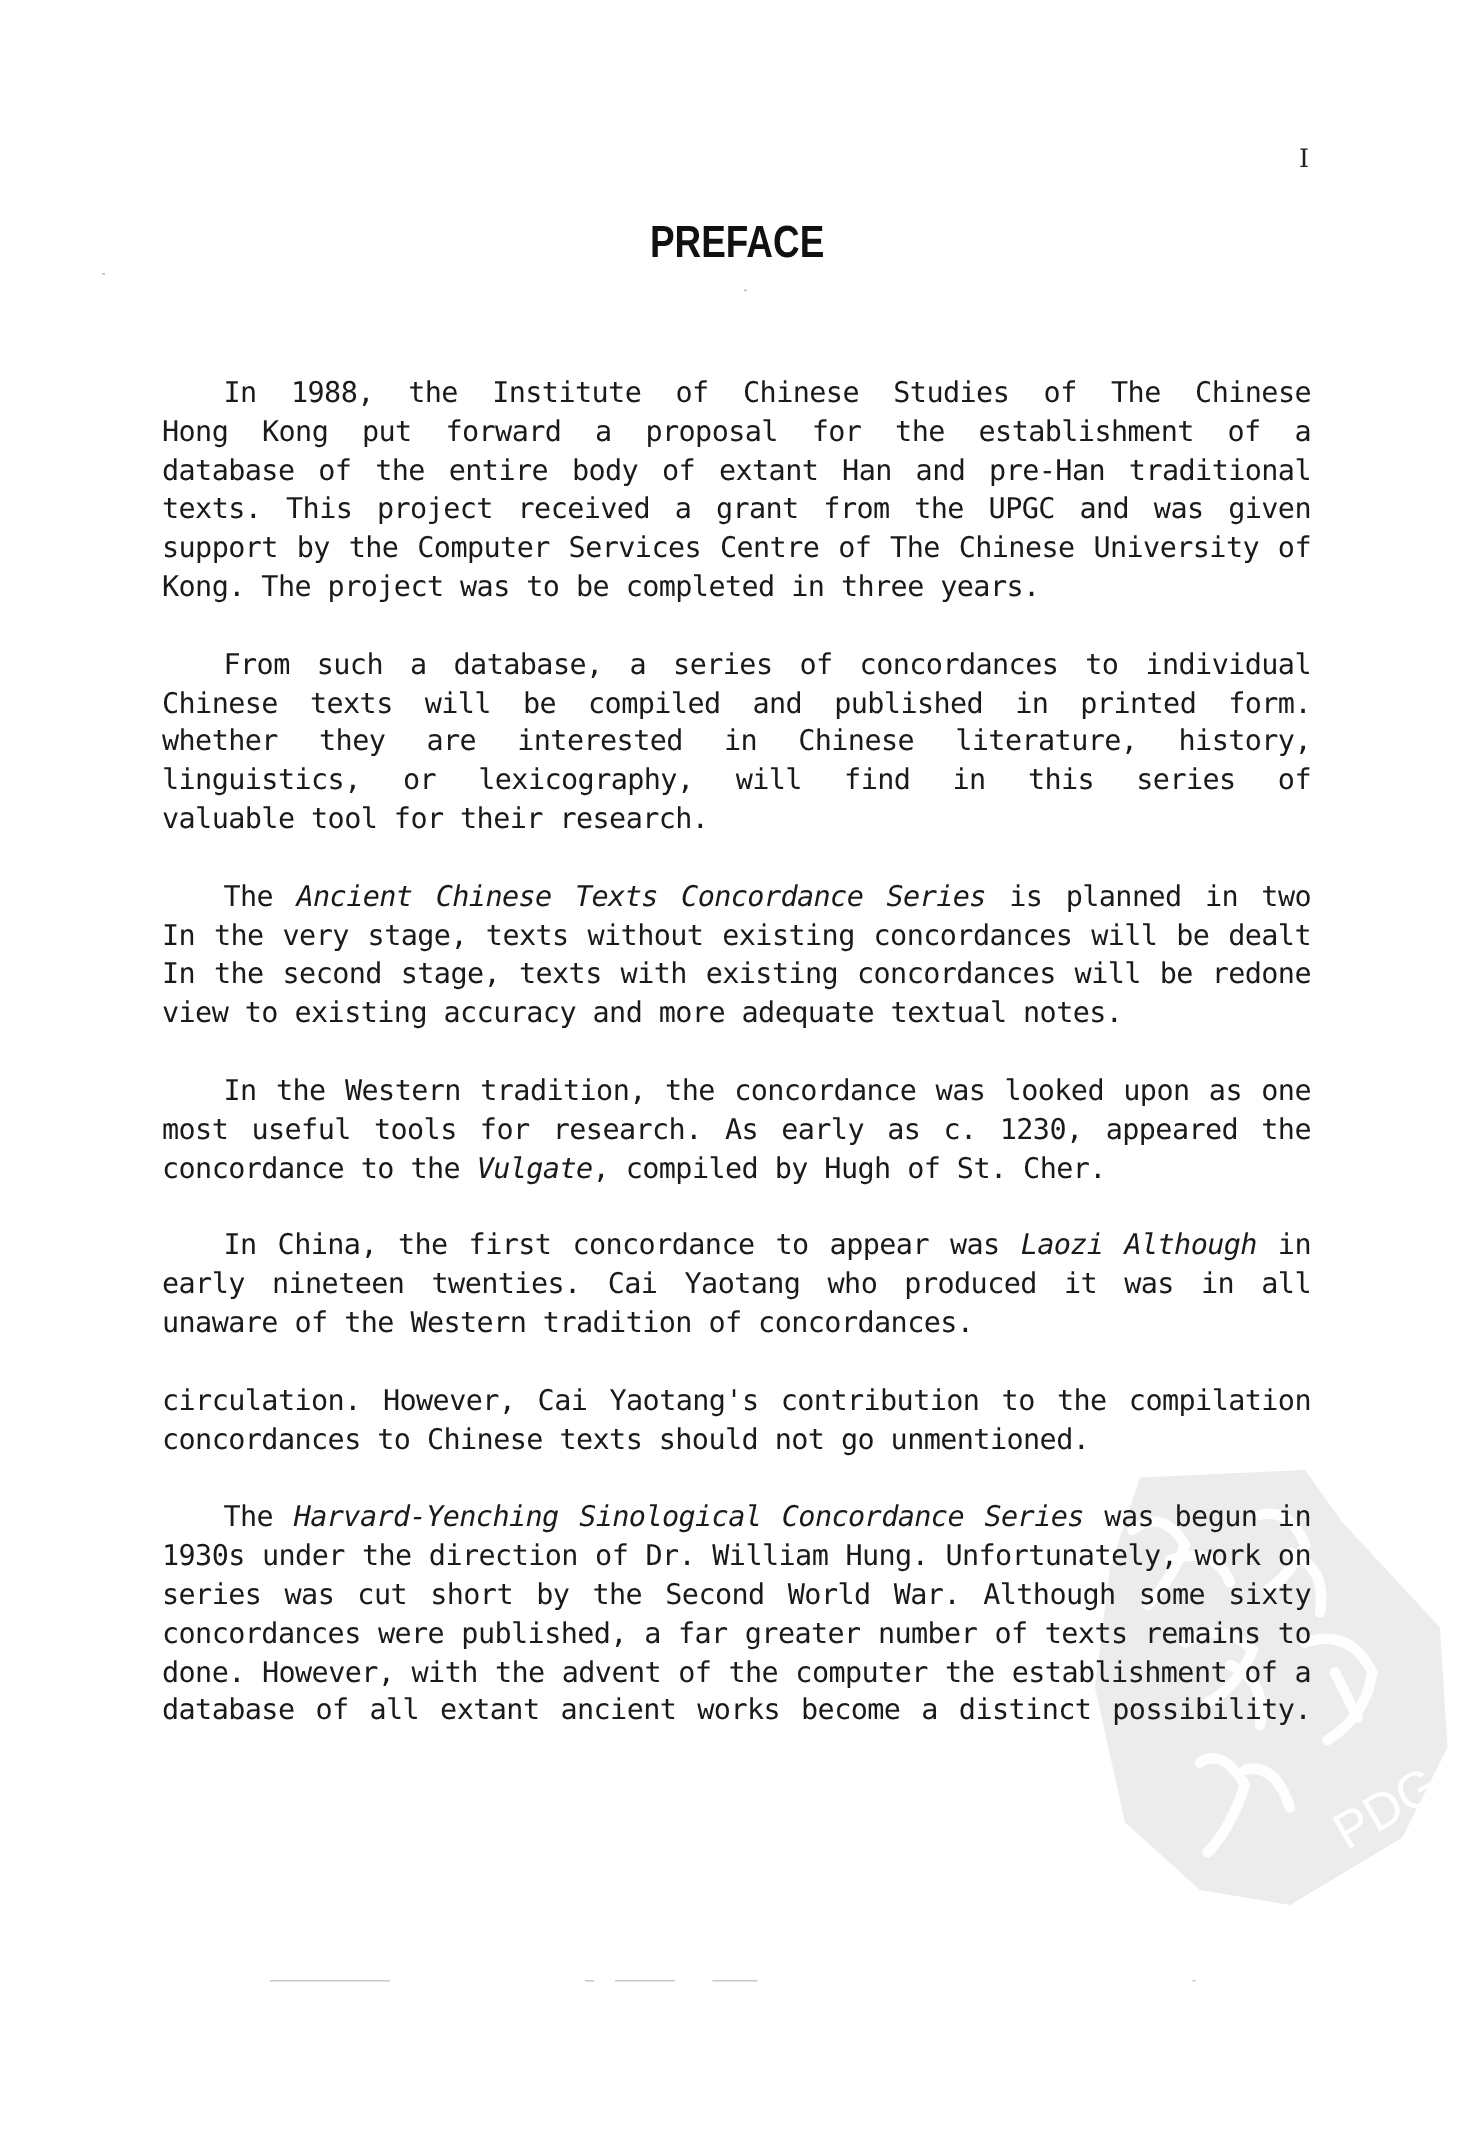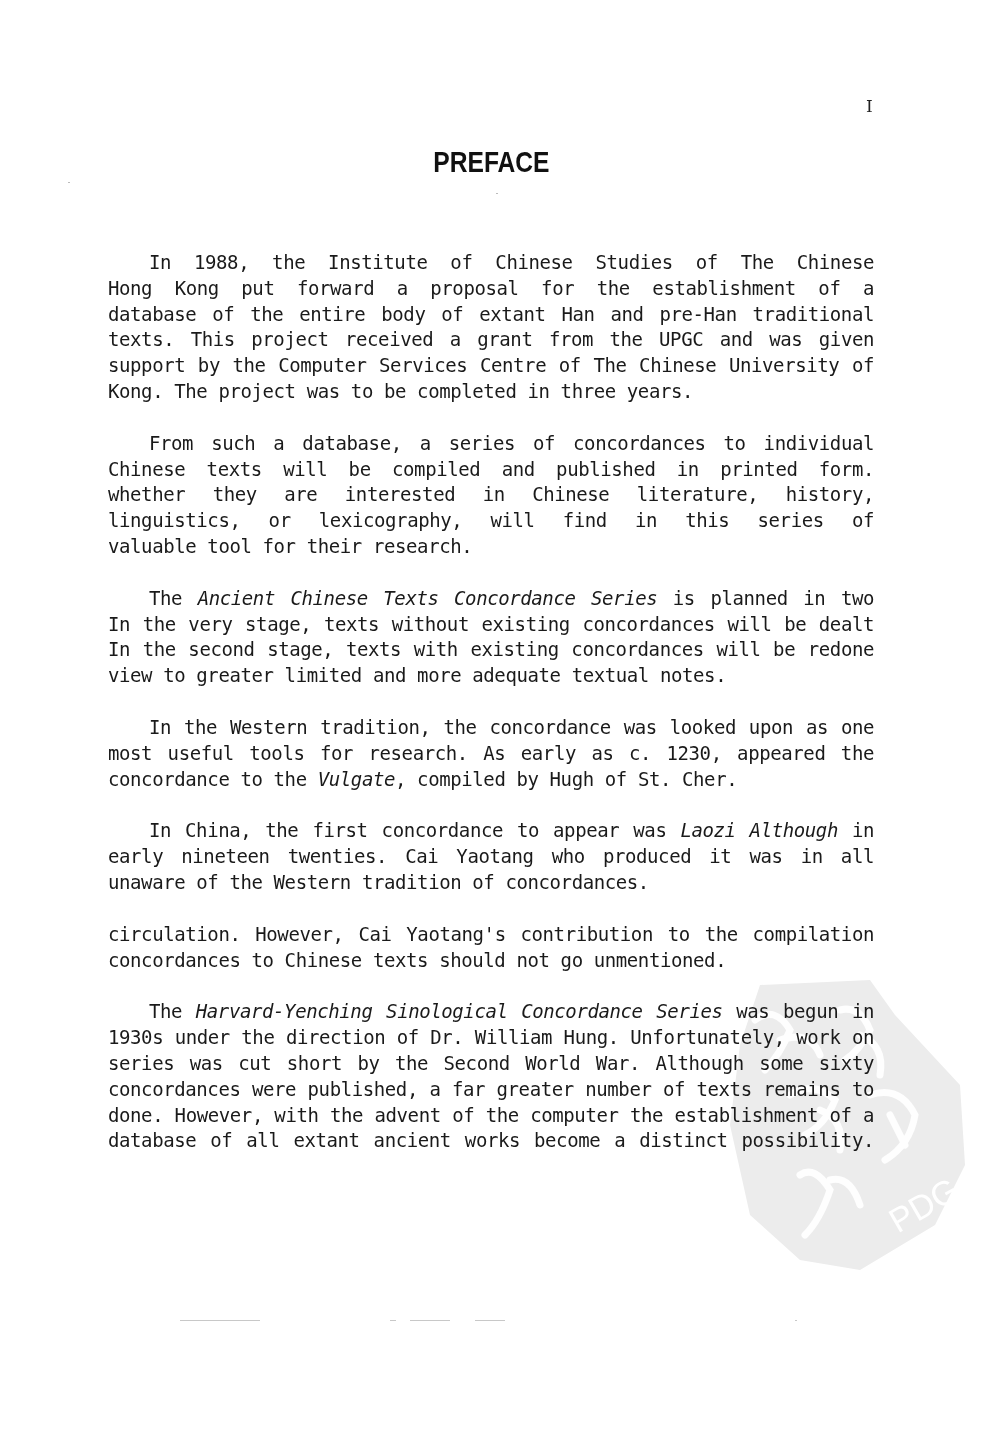--- a/index.html
+++ b/index.html
@@ -56,21 +56,21 @@
     <span class="line">Chinese texts will be compiled and published in printed form. Scholars</span>
     <span class="line">whether they are interested in Chinese literature, history, philosophy,</span>
     <span class="line">linguistics, or lexicography, will find in this series of concordances a</span>
     <span class="line last">valuable tool for their research.</span>
   </p>
   <div class="gap"></div>
   <p class="para">
     <span class="line"><span class="indent"></span><span>The </span><em>Ancient Chinese Texts Concordance Series</em><span> is planned in two stages.</span></span>
     <span class="line">In the very stage, texts without existing concordances will be dealt with.</span>
     <span class="line">In the second stage, texts with existing concordances will be redone with a</span>
-    <span class="line last">view to greater limited and more adequate textual notes.</span>
+    <span class="line last">view to existing accuracy and more adequate textual notes.</span>
   </p>
   <div class="gap"></div>
   <p class="para">
     <span class="line"><span class="indent"></span><span>In the Western tradition, the concordance was looked upon as one of the</span></span>
     <span class="line">most useful tools for research. As early as c. 1230, appeared the</span>
     <span class="line last"><span>concordance to the </span><em>Vulgate</em><span>, compiled by Hugh of St. Cher.</span></span>
   </p>
   <div class="gap"></div>
   <p class="para">
     <span class="line"><span class="indent"></span><span>In China, the first concordance to appear was </span><em>Laozi Although</em><span> in the</span></span>

